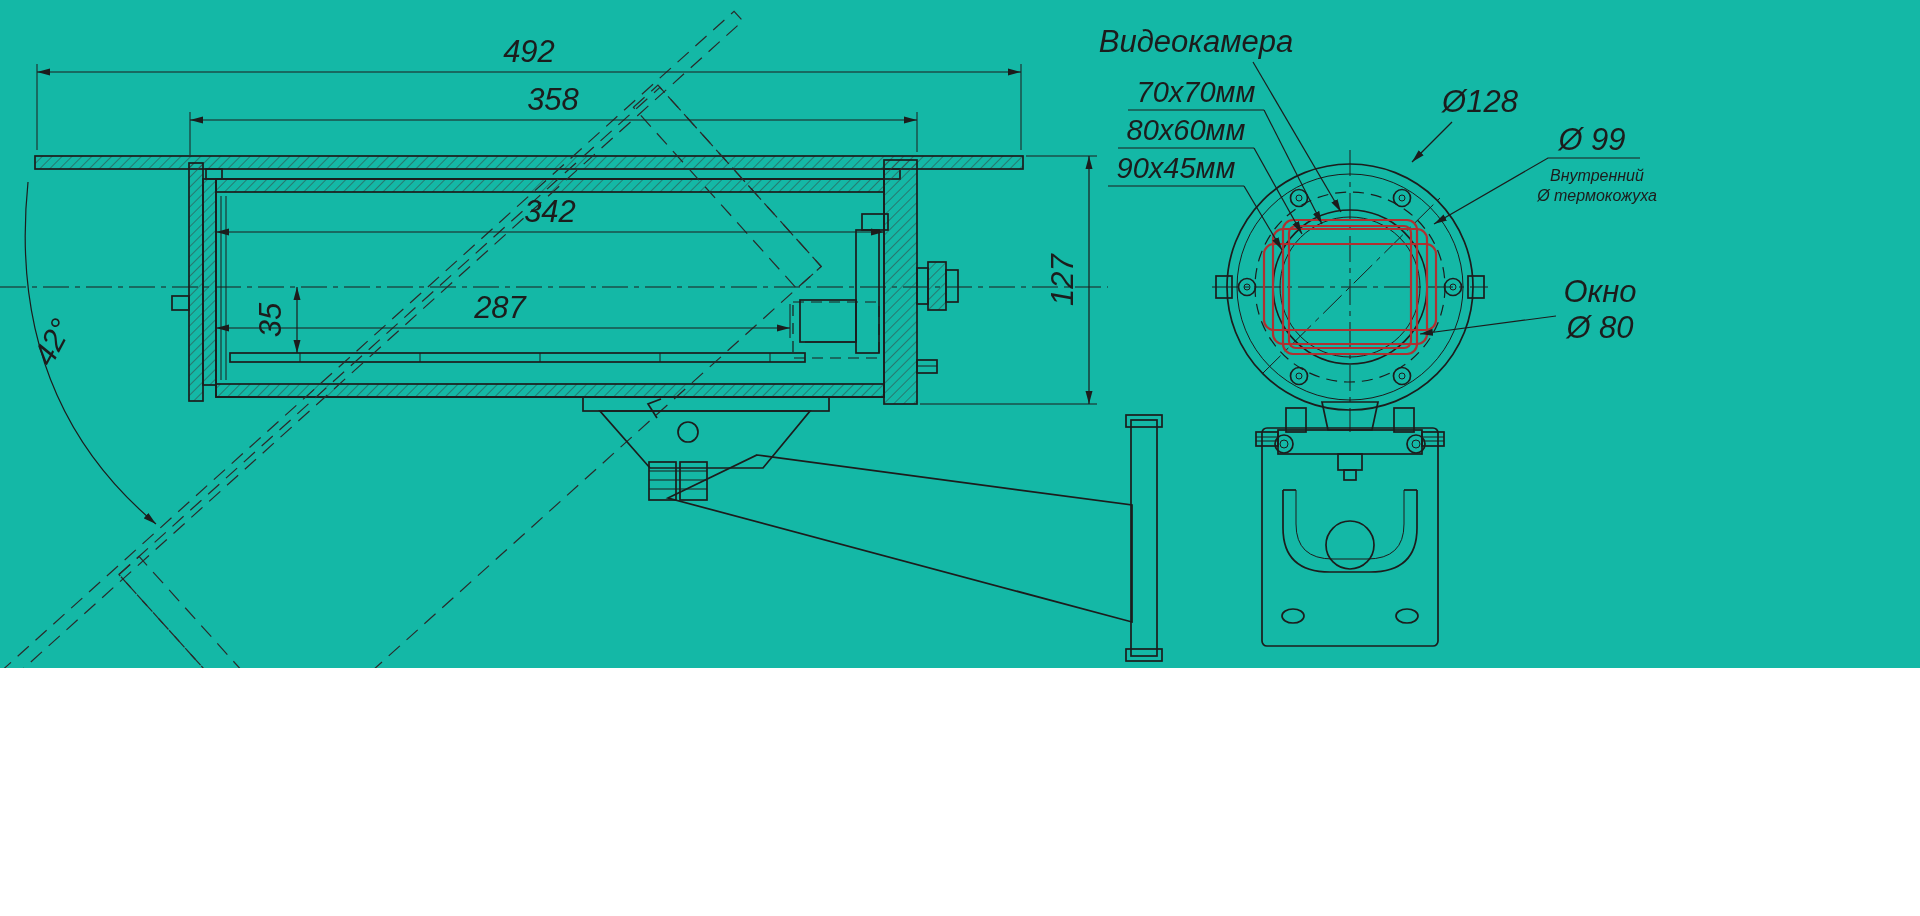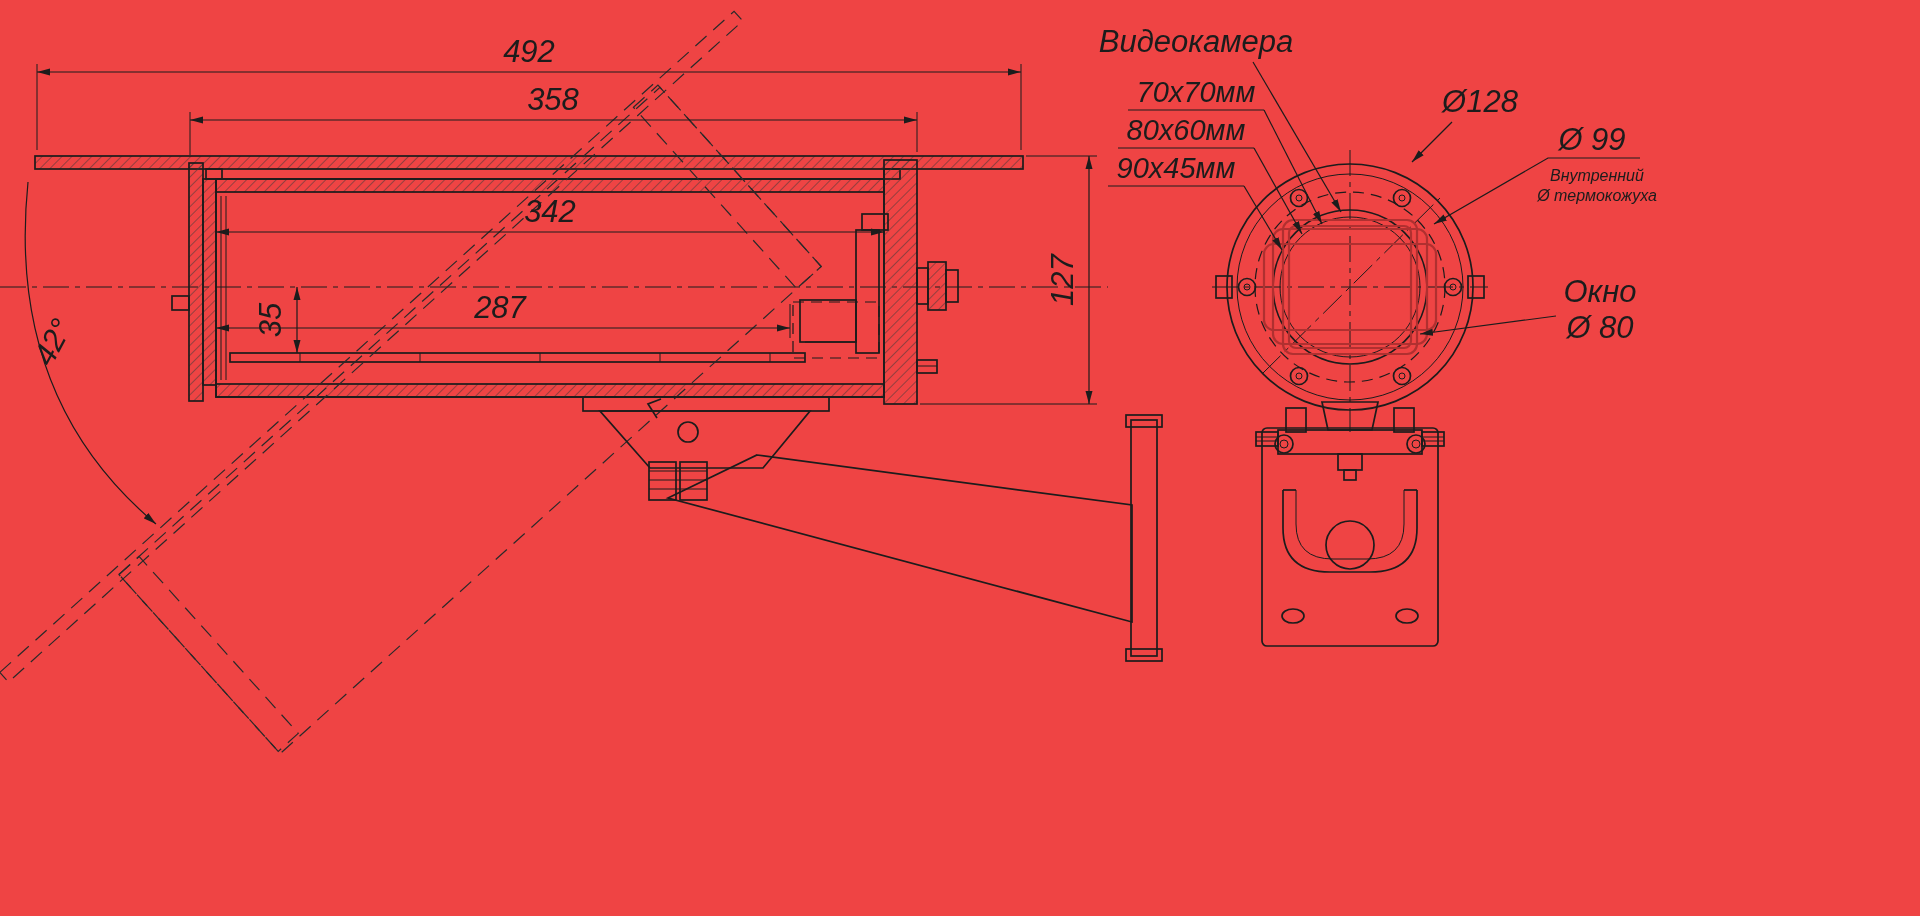--- a/index.html
+++ b/index.html
@@ -1,16 +1,16 @@
 <!DOCTYPE html>
 <html><head>
 <meta charset="utf-8">
 <style>
   html,body { margin:0; padding:0; background:#ffffff; }
-  .canvas { position:relative; width:1920px; height:916px; background:#ef4444; overflow:hidden; }
+  .canvas { position:relative; width:1920px; height:668px; background:#14b8a6; overflow:hidden; }
   svg { display:block; }
   text { font-family:"Liberation Sans", sans-serif; font-style:italic; fill:#1c1c1c; }
   .t29 { font-size:29px; }
   .t31 { font-size:31px; }
   .t16 { font-size:16px; }
   .ln   { fill:none; stroke:#1c1c1c; stroke-width:1.7; }
   .thin { fill:none; stroke:#1c1c1c; stroke-width:1;   }
   .hat  { fill:url(#hatch); stroke:#1c1c1c; stroke-width:1.7; }
   .dim  { fill:none; stroke:#1c1c1c; stroke-width:1.2; }
   .dash { fill:none; stroke:#1c1c1c; stroke-width:1.2; stroke-dasharray:11 7; }

